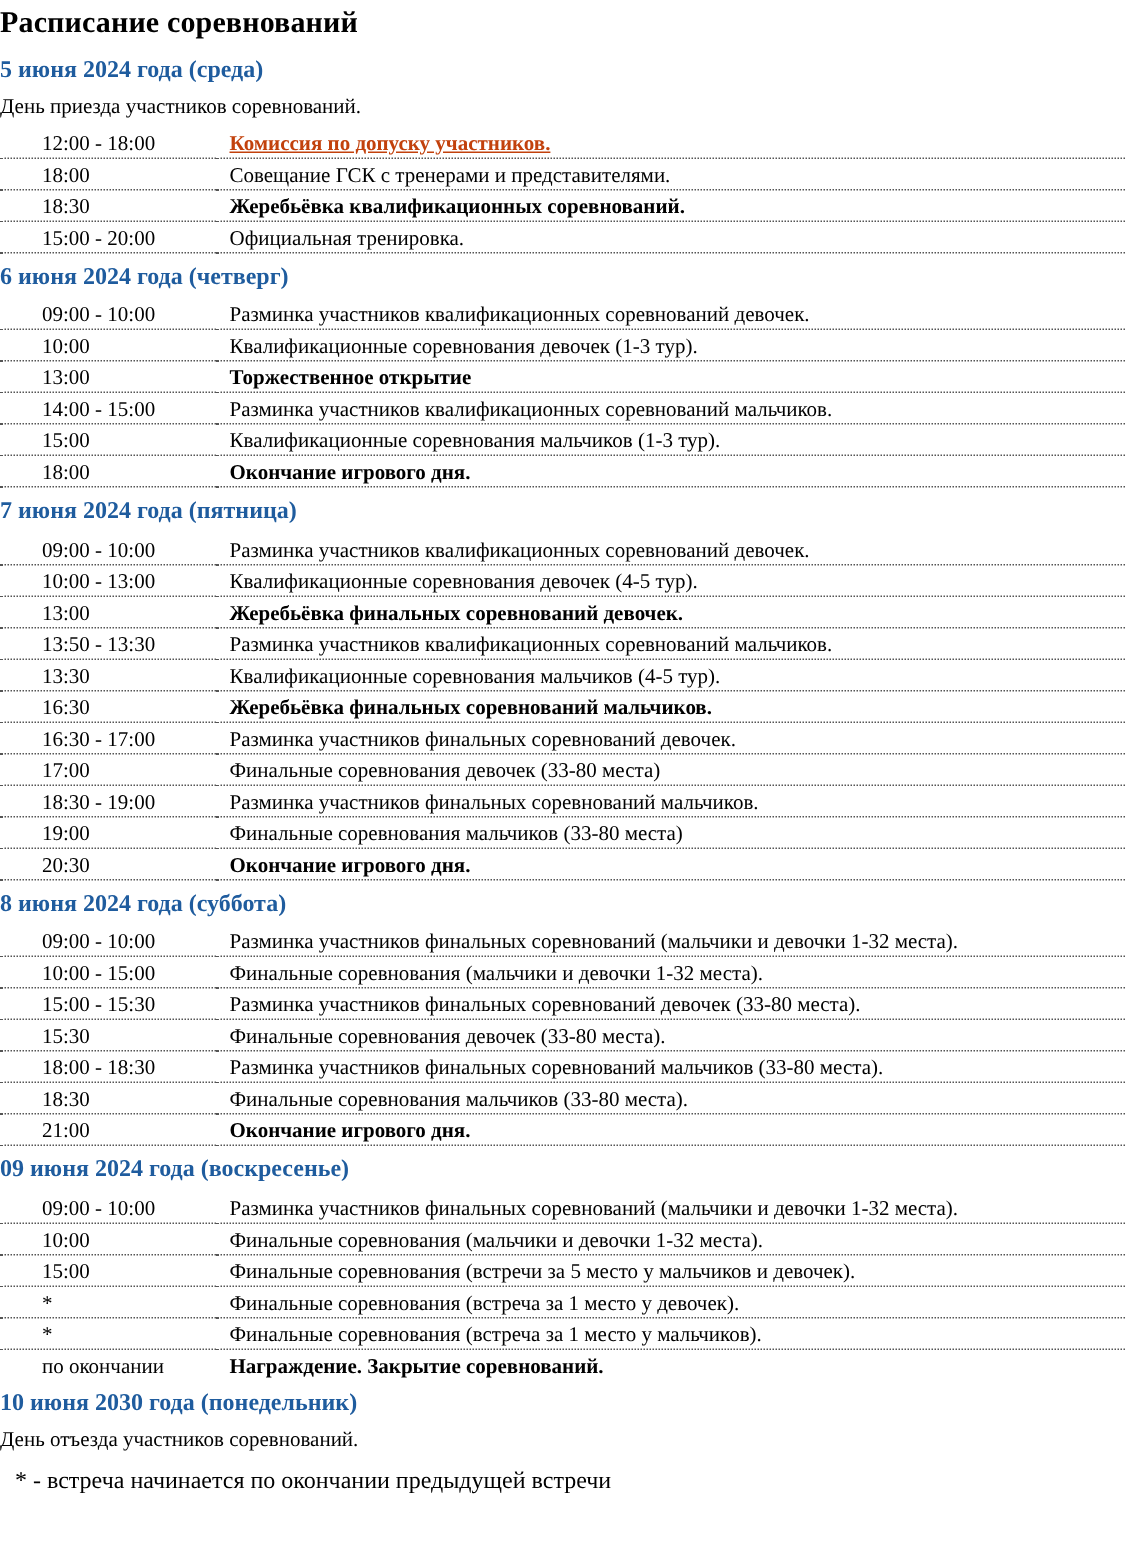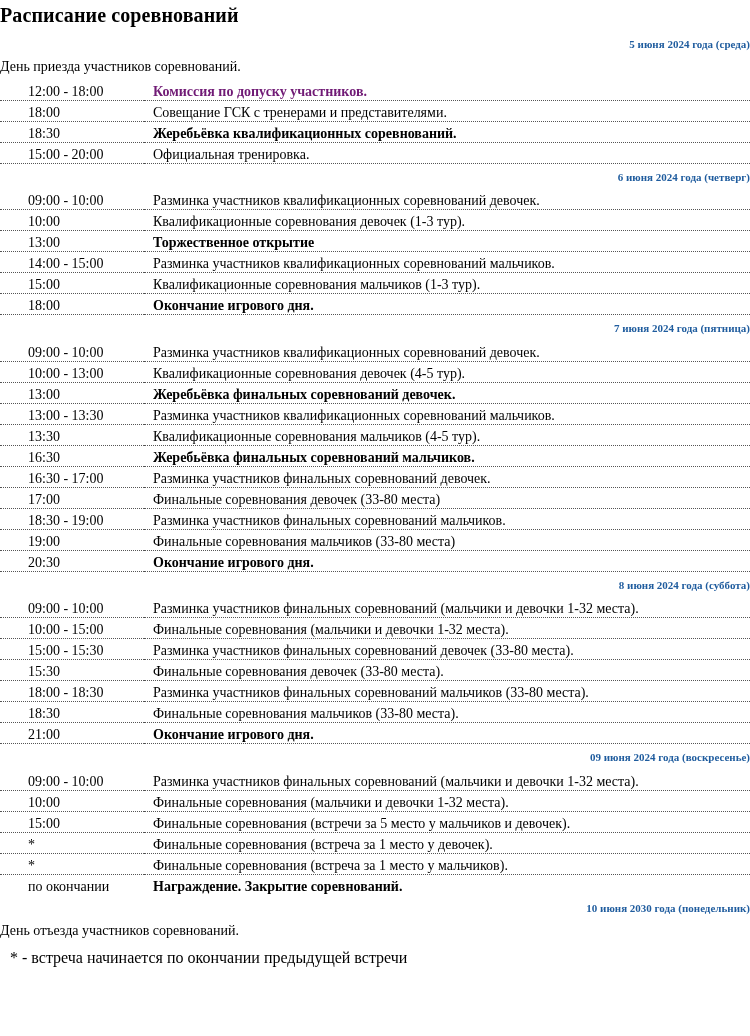--- a/index.html
+++ b/index.html
@@ -28,22 +28,22 @@
     text-align: left;
     font-size: 20px;
     font-weight: bold;
     line-height: 1.0;
     padding-top: 5px;
     margin: 0 0 6px 0;
     letter-spacing: 0.1px;
   }
 
   .day-header {
-    text-align: right;
-    font-size: 11px;
+    text-align: left;
+    font-size: 16px;
     font-weight: bold;
     color: #1f5c9e;
     line-height: 1.0;
     padding: 8px 0 6px 0;
     margin: 0;
   }
 
   .note-line {
     font-size: 14px;
     line-height: 1.0;
@@ -80,21 +80,21 @@
     width: 110px;
     padding-left: 28px;
     padding-right: 6px;
   }
 
   td.col-desc {
     padding-left: 9px;
   }
 
   .bold { font-weight: bold; }
-  .blue { color: #701a75; }
+  .blue { color: #c2410c; text-decoration: underline; }
 
   .footnote {
     font-size: 16px;
     line-height: 1.0;
     padding: 7px 0 0 10px;
     margin: 0;
     text-align: left;
   }
 </style>
 </head>
@@ -165,21 +165,21 @@
           </tr>
           <tr>
             <td class="col-time">10:00 - 13:00</td>
             <td class="col-desc">Квалификационные соревнования девочек (4-5 тур).</td>
           </tr>
           <tr>
             <td class="col-time">13:00</td>
             <td class="col-desc bold">Жеребьёвка финальных соревнований девочек.</td>
           </tr>
           <tr>
-            <td class="col-time">13:00 - 13:30</td>
+            <td class="col-time">13:50 - 13:30</td>
             <td class="col-desc">Разминка участников квалификационных соревнований мальчиков.</td>
           </tr>
           <tr>
             <td class="col-time">13:30</td>
             <td class="col-desc">Квалификационные соревнования мальчиков (4-5 тур).</td>
           </tr>
           <tr>
             <td class="col-time">16:30</td>
             <td class="col-desc bold">Жеребьёвка финальных соревнований мальчиков.</td>
           </tr>

